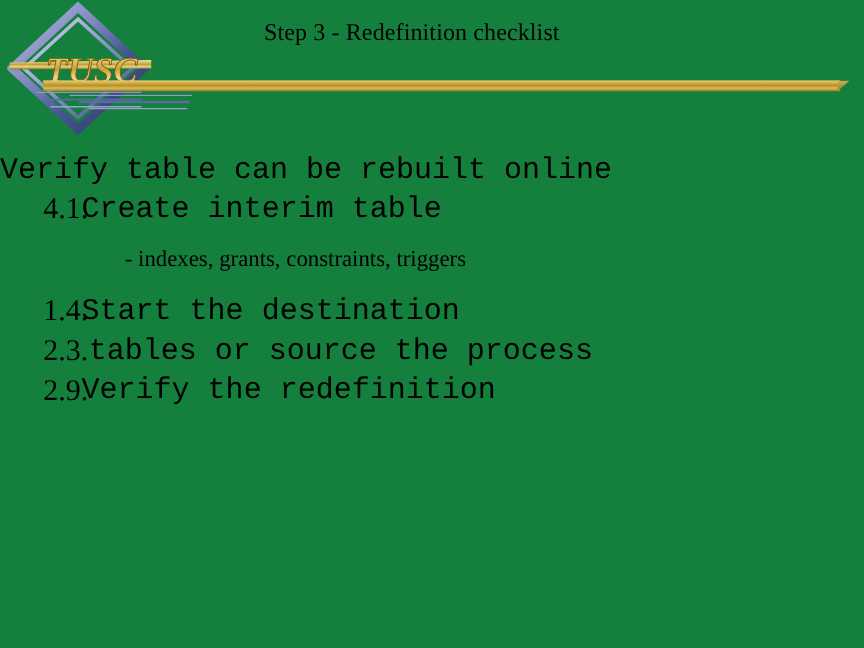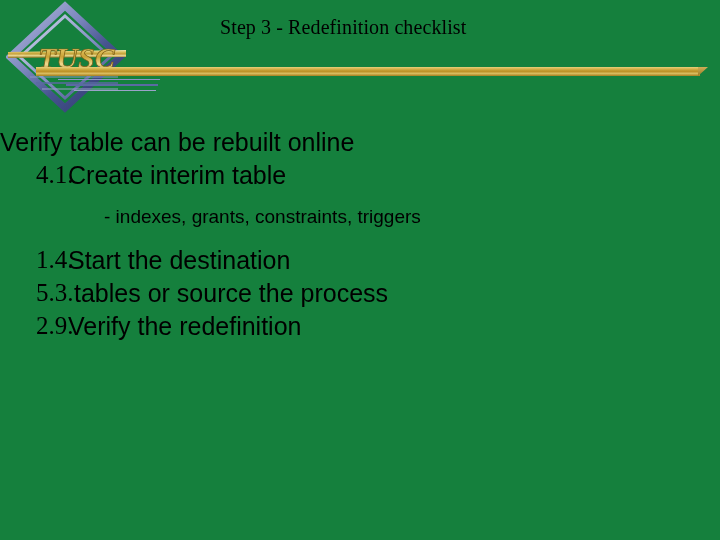--- a/index.html
+++ b/index.html
@@ -124,39 +124,39 @@
     padding-left: 36px;
     box-sizing: border-box;
     font-size: 25px;
     line-height: 32px;
     font-family: "Liberation Serif", serif;
   }
   .item .txt {
     flex: 1 1 auto;
     font-size: 25px;
     line-height: 32px;
-    font-family: Liberation Sans, sans-serif;
+    font-family: Liberation Mono, monospace;
     padding-right: 40px;
   }
   .item .txt .wrap2 {
     display: block;
     padding-left: 6px;
   }
 
   .item.l1 { margin-bottom: 1px; }
 
   
   #subitem {
     margin-top: 13px;
     margin-bottom: 14px;
     padding-left: 104px;
     font-size: 19px;
     line-height: 26px;
     color: #000000;
-    font-family: Liberation Sans, sans-serif;
+    font-family: Liberation Serif, serif;
   }
 </style>
 </head>
 <body>
 
 <div id="slide">
 
   <div id="header">
 
     <div id="logo">
@@ -218,21 +218,21 @@
     </div>
 
     <div id="subitem">- indexes, grants, constraints, triggers</div>
 
     <div class="item l1">
       <span class="num">1.4.</span>
       <span class="txt">Start the destination</span>
     </div>
 
     <div class="item l1">
-      <span class="num">5.3.</span>
+      <span class="num">2.3.</span>
       <span class="txt">
         <span class="wrap2">tables or source the process</span>
       </span>
     </div>
 
     <div class="item l1">
       <span class="num">2.9.</span>
       <span class="txt">Verify the redefinition</span>
     </div>
 

